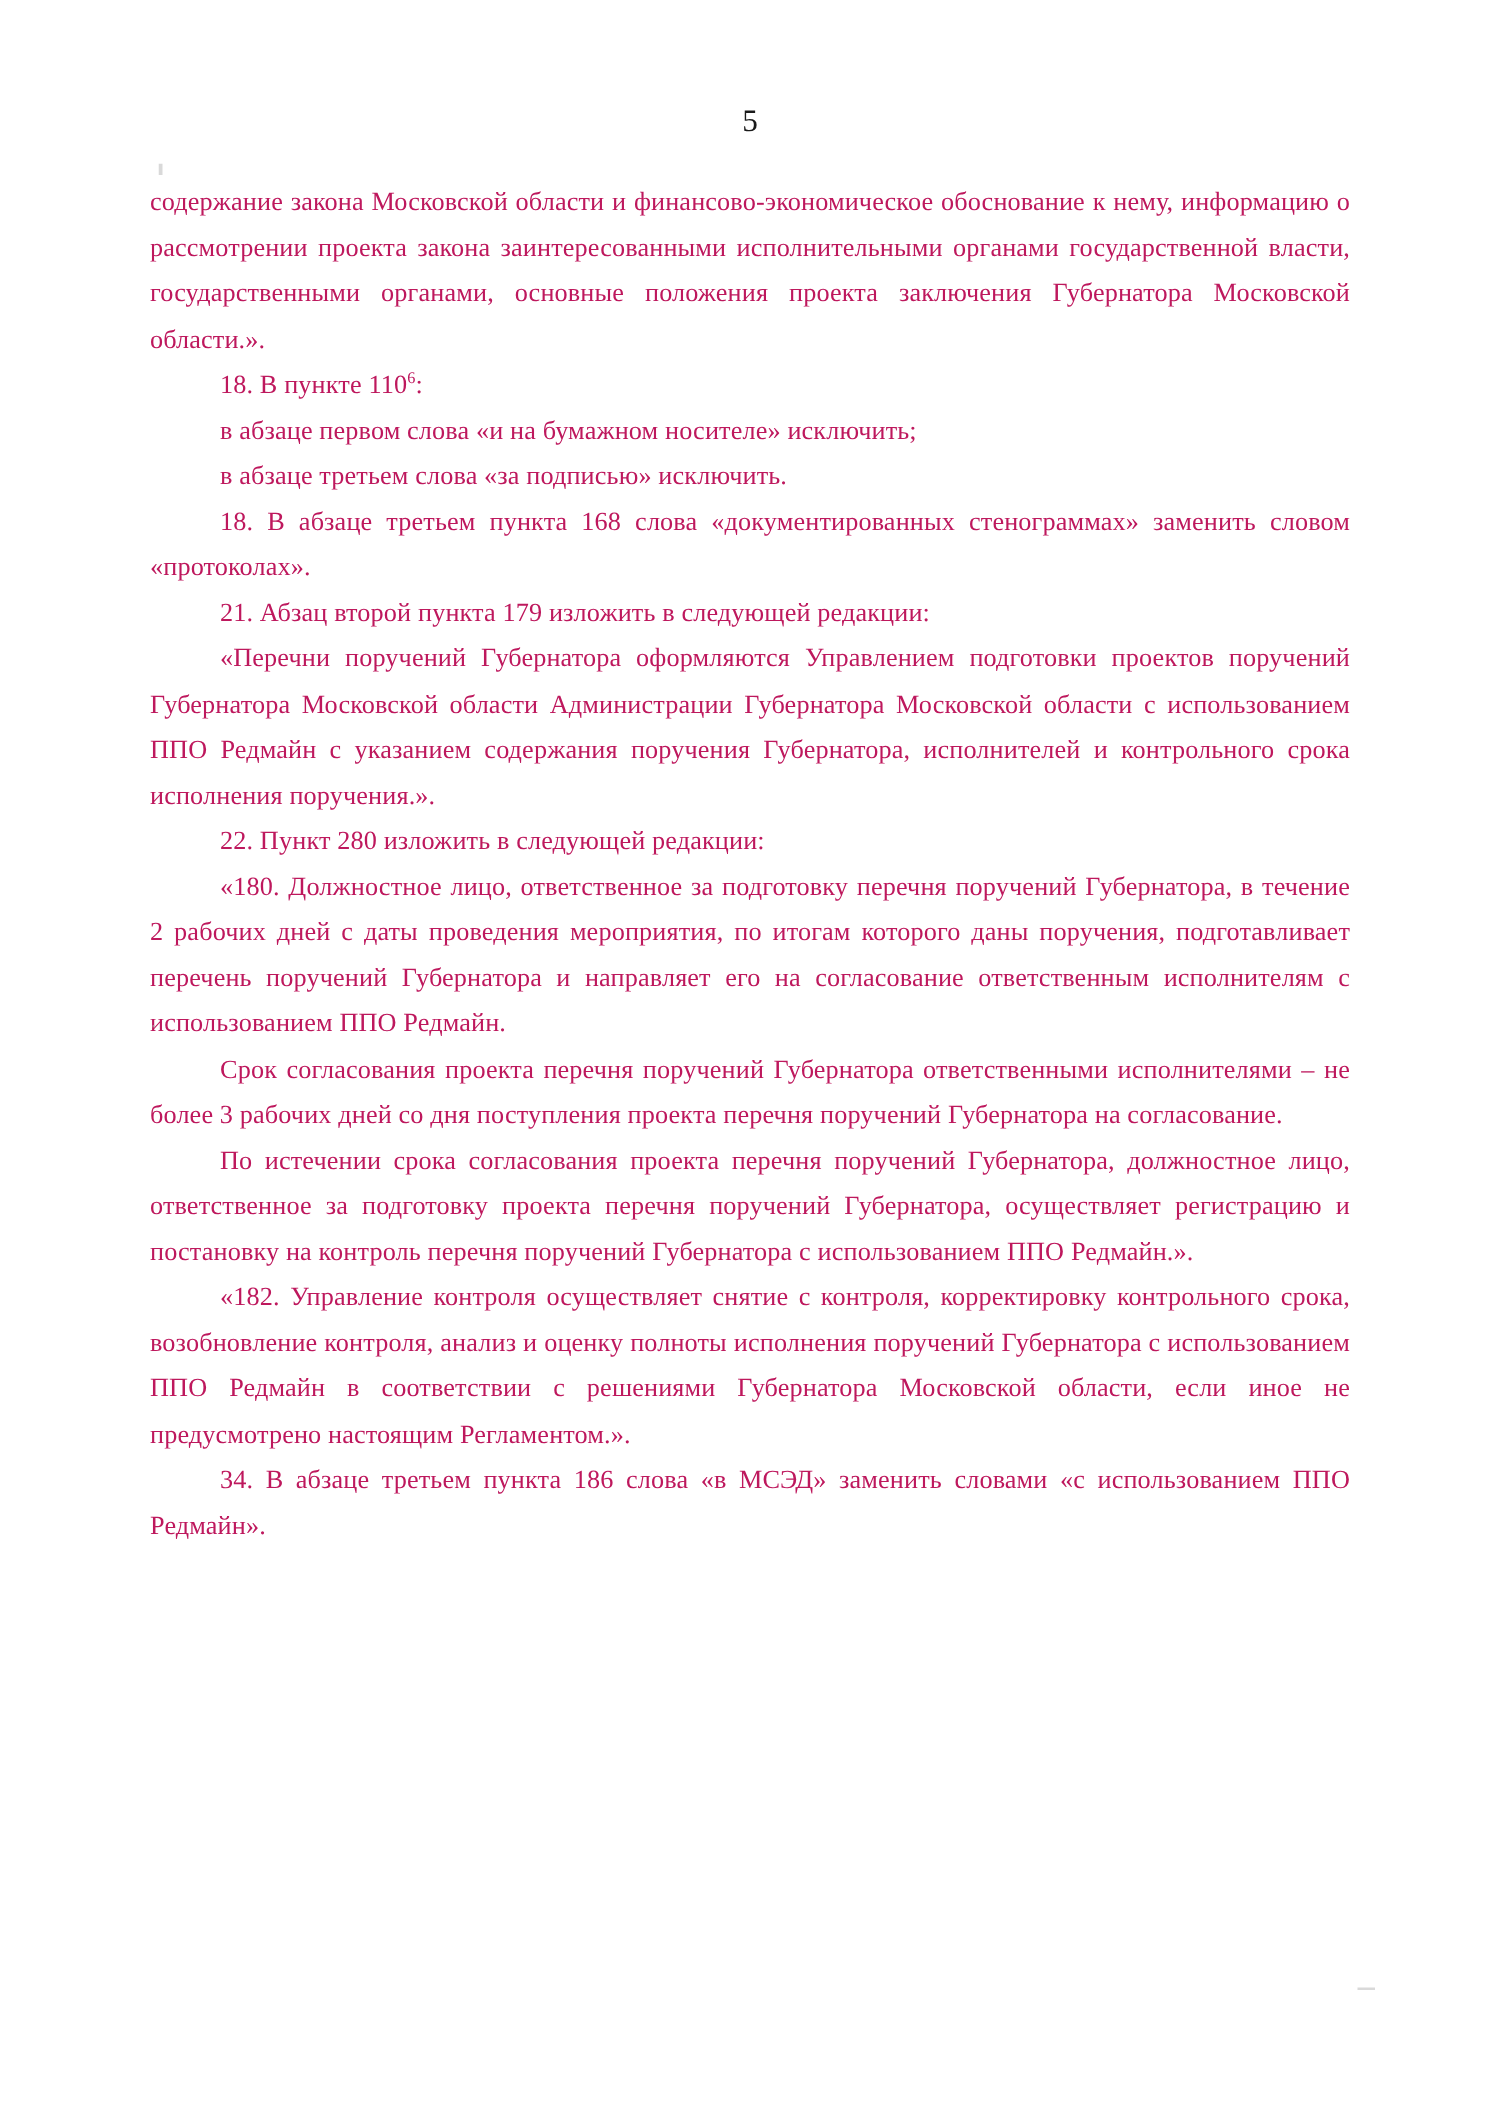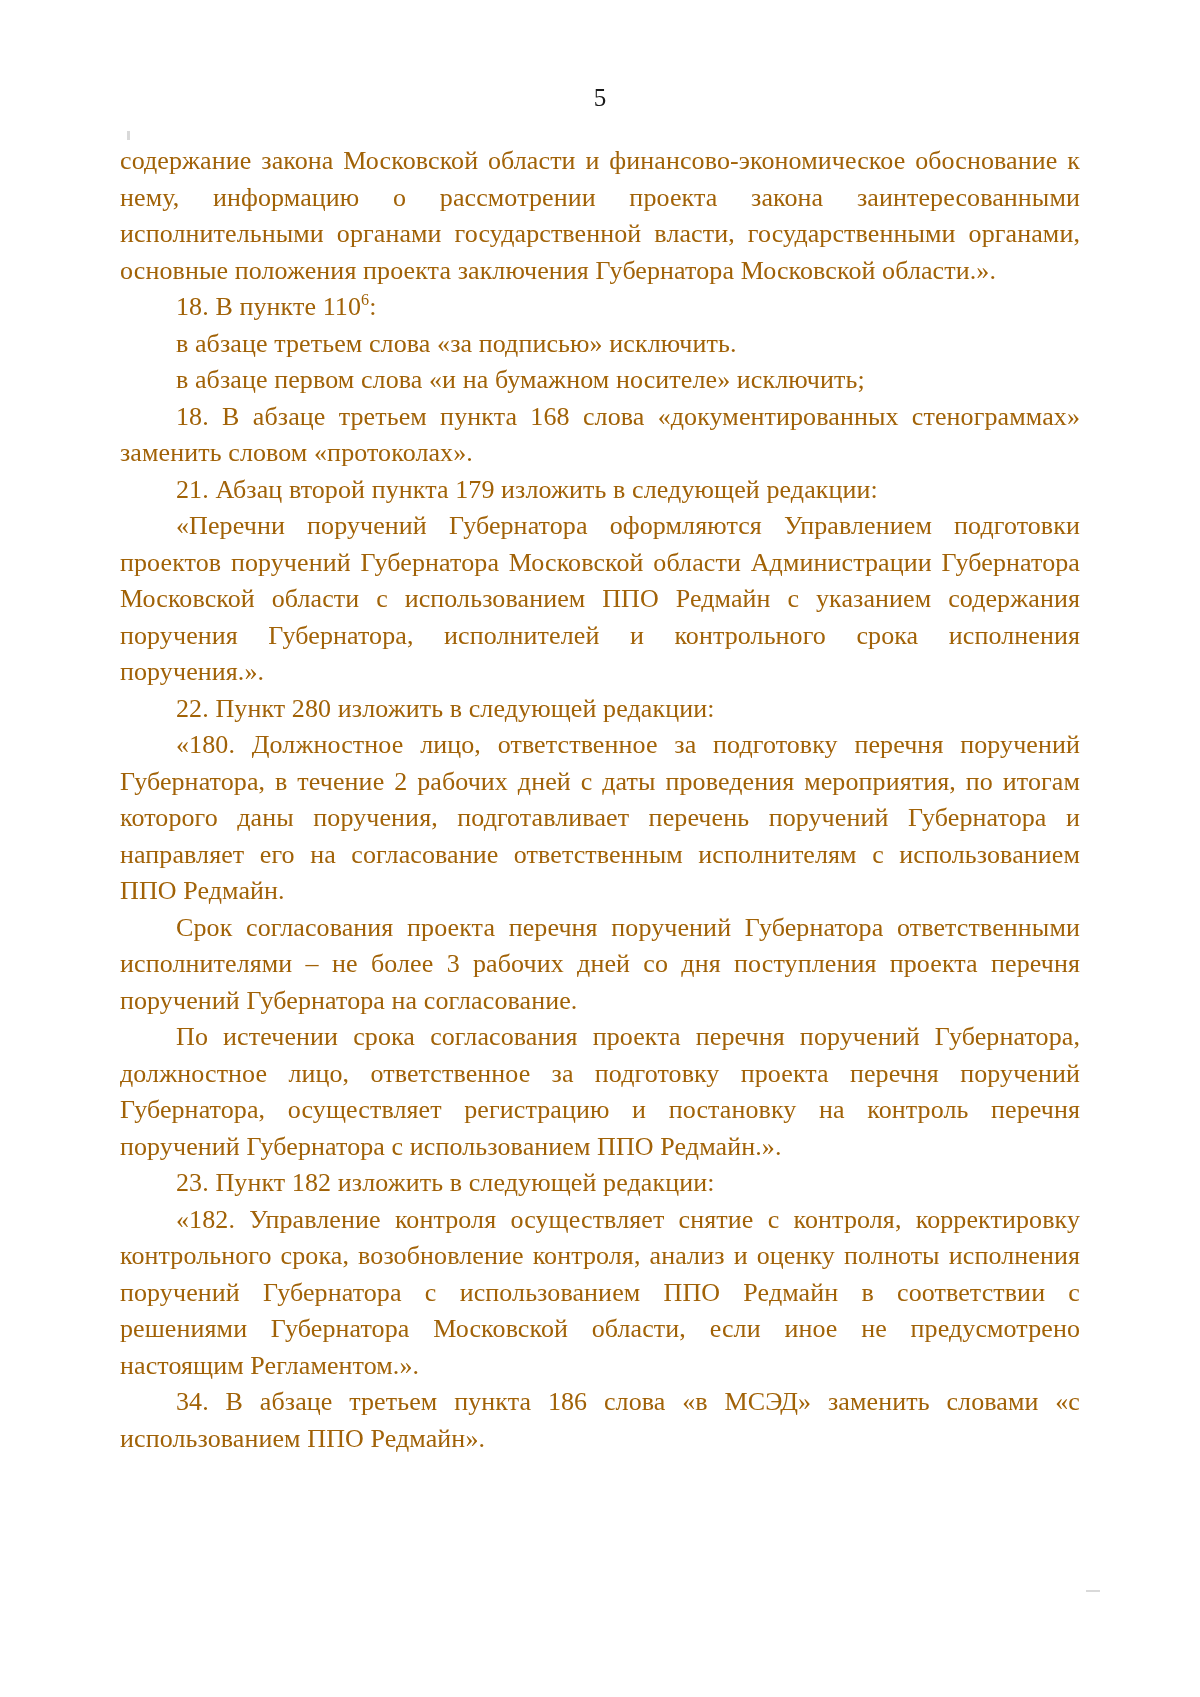--- a/index.html
+++ b/index.html
@@ -34,25 +34,25 @@
     color: #1a1a1a;
   }
   .content {
     position: absolute;
     left: 120px;
     top: 143px;
     width: 960px;
   }
   p {
     margin: 0;
-    font-size: 26px;
+    font-size: 21px;
     line-height: 36.5px;
     text-align: justify;
     text-justify: inter-word;
-    color: #a16207;
+    color: #be185d;
     letter-spacing: 0.1px;
   }
   p.indent {
     text-indent: 56px;
   }
   p.noindent {
     text-indent: 0;
   }
   sup {
     font-size: 0.62em;
@@ -72,30 +72,29 @@
 </head>
 <body>
 
 <div class="page">
 
   <div class="page-number">5</div>
 
   <div class="content">
     <p class="noindent">содержание закона Московской области и финансово-экономическое обоснование к нему, информацию о рассмотрении проекта закона заинтересованными исполнительными органами государственной власти, государственными органами, основные положения проекта заключения Губернатора Московской области.».</p>
     <p class="indent"><span>18. В пункте 110<sup>6</sup>:</span></p>
+    <p class="indent">в абзаце первом слова «и на бумажном носителе» исключить;</p>
     <p class="indent">в абзаце третьем слова «за подписью» исключить.</p>
-    <p class="indent">в абзаце первом слова «и на бумажном носителе» исключить;</p>
     <p class="indent">18. В абзаце третьем пункта 168 слова «документированных стенограммах» заменить словом «протоколах».</p>
     <p class="indent">21. Абзац второй пункта 179 изложить в следующей редакции:</p>
     <p class="indent">«Перечни поручений Губернатора оформляются Управлением подготовки проектов поручений Губернатора Московской области Администрации Губернатора Московской области с использованием ППО Редмайн с указанием содержания поручения Губернатора, исполнителей и контрольного срока исполнения поручения.».</p>
     <p class="indent">22. Пункт 280 изложить в следующей редакции:</p>
     <p class="indent">«180. Должностное лицо, ответственное за подготовку перечня поручений Губернатора, в течение 2 рабочих дней с даты проведения мероприятия, по итогам которого даны поручения, подготавливает перечень поручений Губернатора и направляет его на согласование ответственным исполнителям с использованием ППО Редмайн.</p>
     <p class="indent">Срок согласования проекта перечня поручений Губернатора ответственными исполнителями – не более 3 рабочих дней со дня поступления проекта перечня поручений Губернатора на согласование.</p>
     <p class="indent">По истечении срока согласования проекта перечня поручений Губернатора, должностное лицо, ответственное за подготовку проекта перечня поручений Губернатора, осуществляет регистрацию и постановку на контроль перечня поручений Губернатора с использованием ППО Редмайн.».</p>
-    <p class="indent">23. Пункт 182 изложить в следующей редакции:</p>
     <p class="indent">«182. Управление контроля осуществляет снятие с контроля, корректировку контрольного срока, возобновление контроля, анализ и оценку полноты исполнения поручений Губернатора с использованием ППО Редмайн в соответствии с решениями Губернатора Московской области, если иное не предусмотрено настоящим Регламентом.».</p>
     <p class="indent">34. В абзаце третьем пункта 186 слова «в МСЭД» заменить словами «с использованием ППО Редмайн».</p>
   </div>
 
   <div class="speck s1"></div>
   <div class="speck s2"></div>
   <div class="speck s3"></div>
 
 </div>
 

